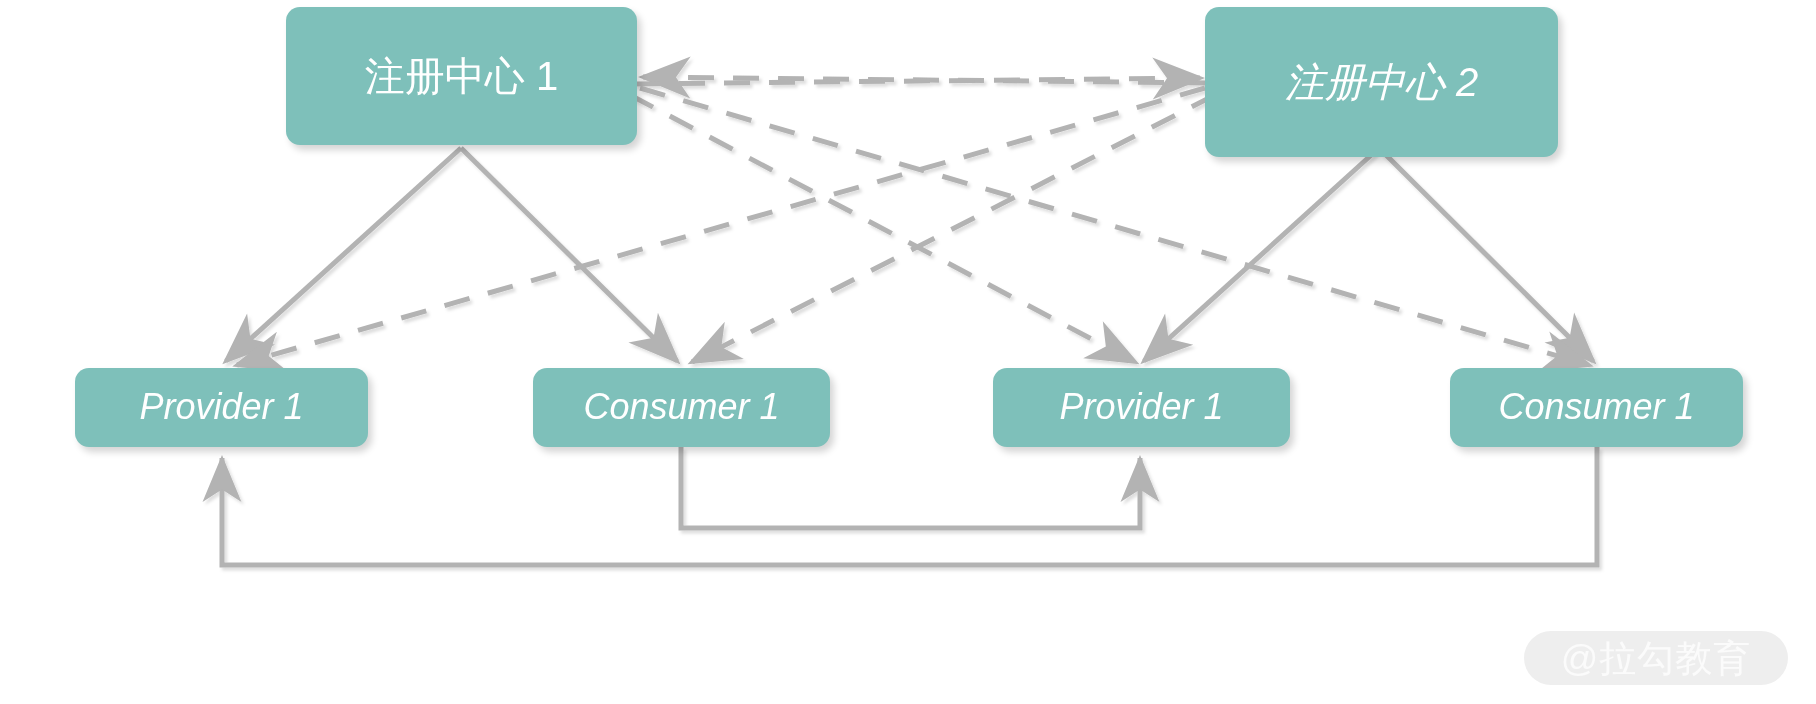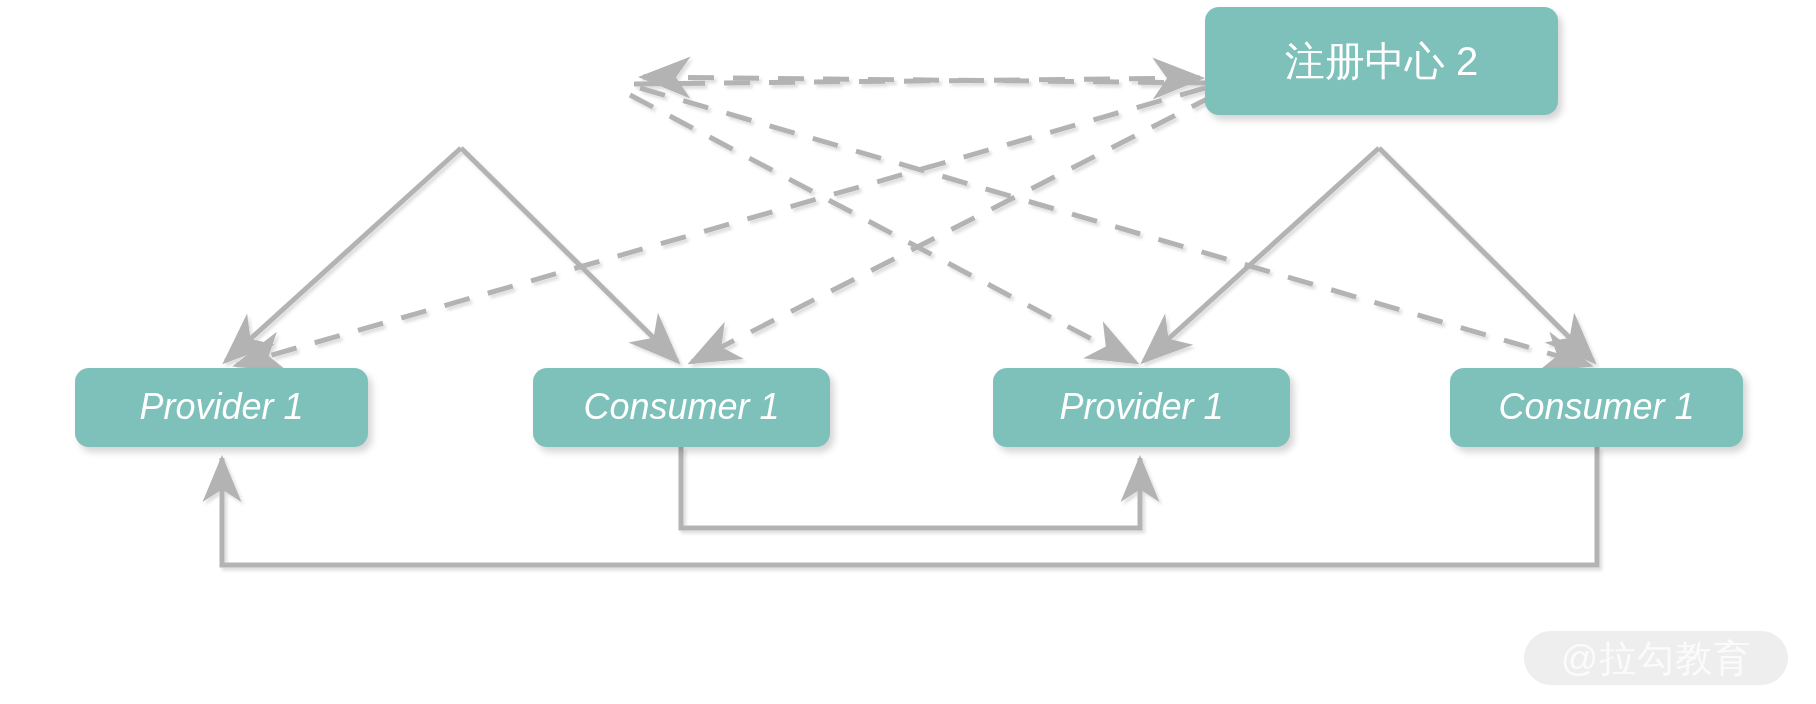--- a/index.html
+++ b/index.html
@@ -107,22 +107,25 @@
 
       <path stroke-dasharray="26 19" d="M 1209,83 L 643,77" marker-end="url(#arrowSharp)"></path>
       <path stroke-dasharray="26 19" d="M 634,84 L 1200,78" marker-end="url(#arrowSharp)"></path>
 
       <path stroke-linejoin="miter" d="M 681,447 L 681,528 L 1140,528 L 1140,458" marker-end="url(#arrow)"></path>
 
       <path stroke-linejoin="miter" d="M 1597,447 L 1597,565 L 222,565 L 222,458" marker-end="url(#arrow)"></path>
     </g>
   </svg>
 
+  <div class="node registry" style="left:286px; top:7px; width:351px; height:138px;">
+    <span class="node-label">注册中心 1</span>
+  </div>
 
-  <div class="node registry" style="left:1205px; top:7px; width:353px; height:108px;">
+  <div class="node registry" style="left:1205px; top:7px; width:353px; height:150px;font-style:italic;">
     <span class="node-label">注册中心 2</span>
   </div>
 
   <div class="node service" style="left:75px; top:368px; width:293px; height:79px;">
     <span class="node-label">Provider 1</span>
   </div>
 
   <div class="node service" style="left:533px; top:368px; width:297px; height:79px;">
     <span class="node-label">Consumer 1</span>
   </div>

